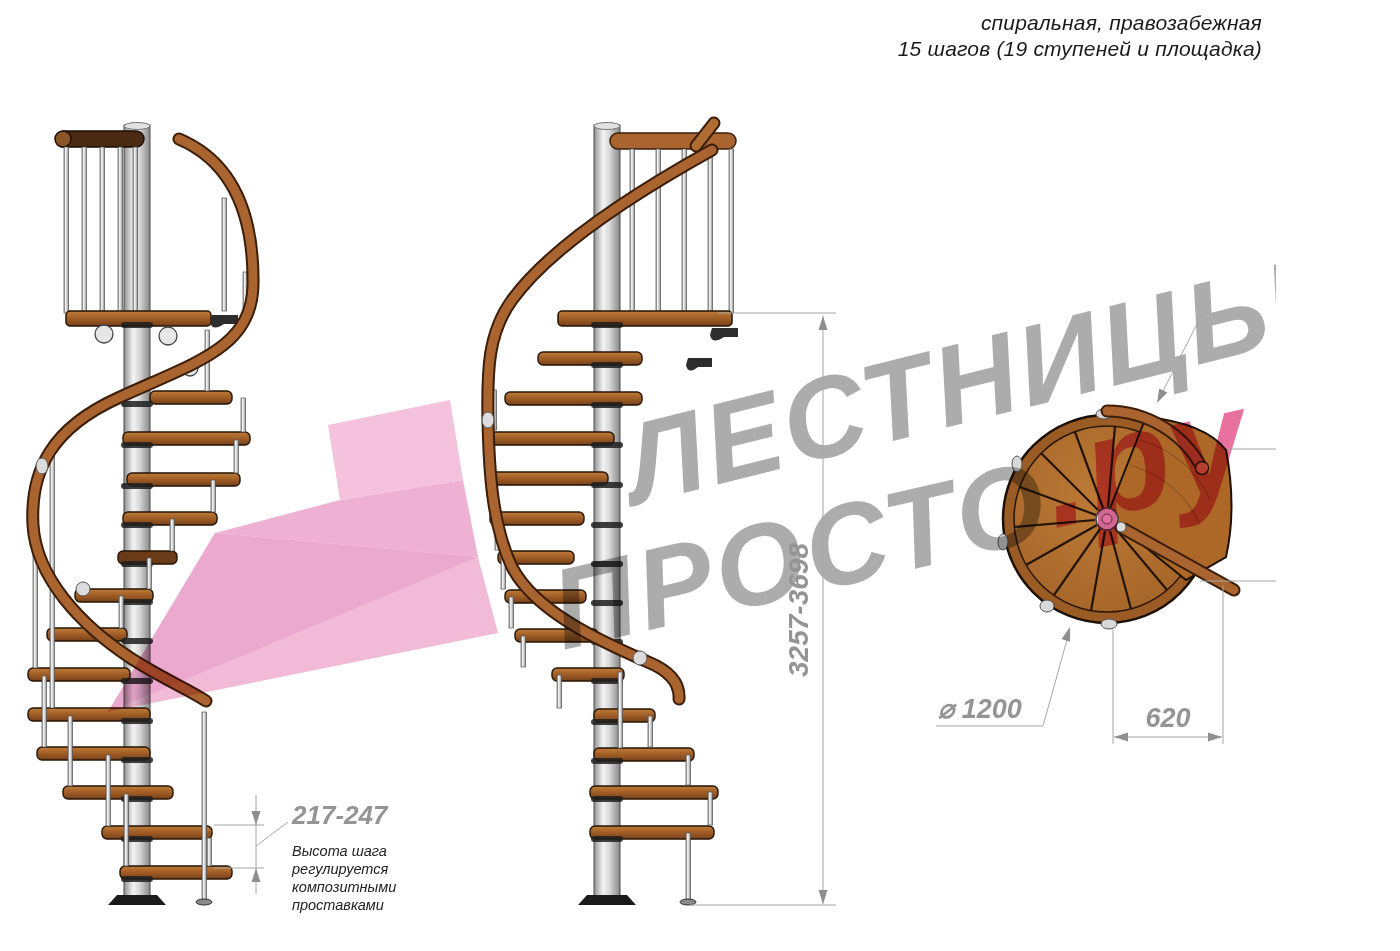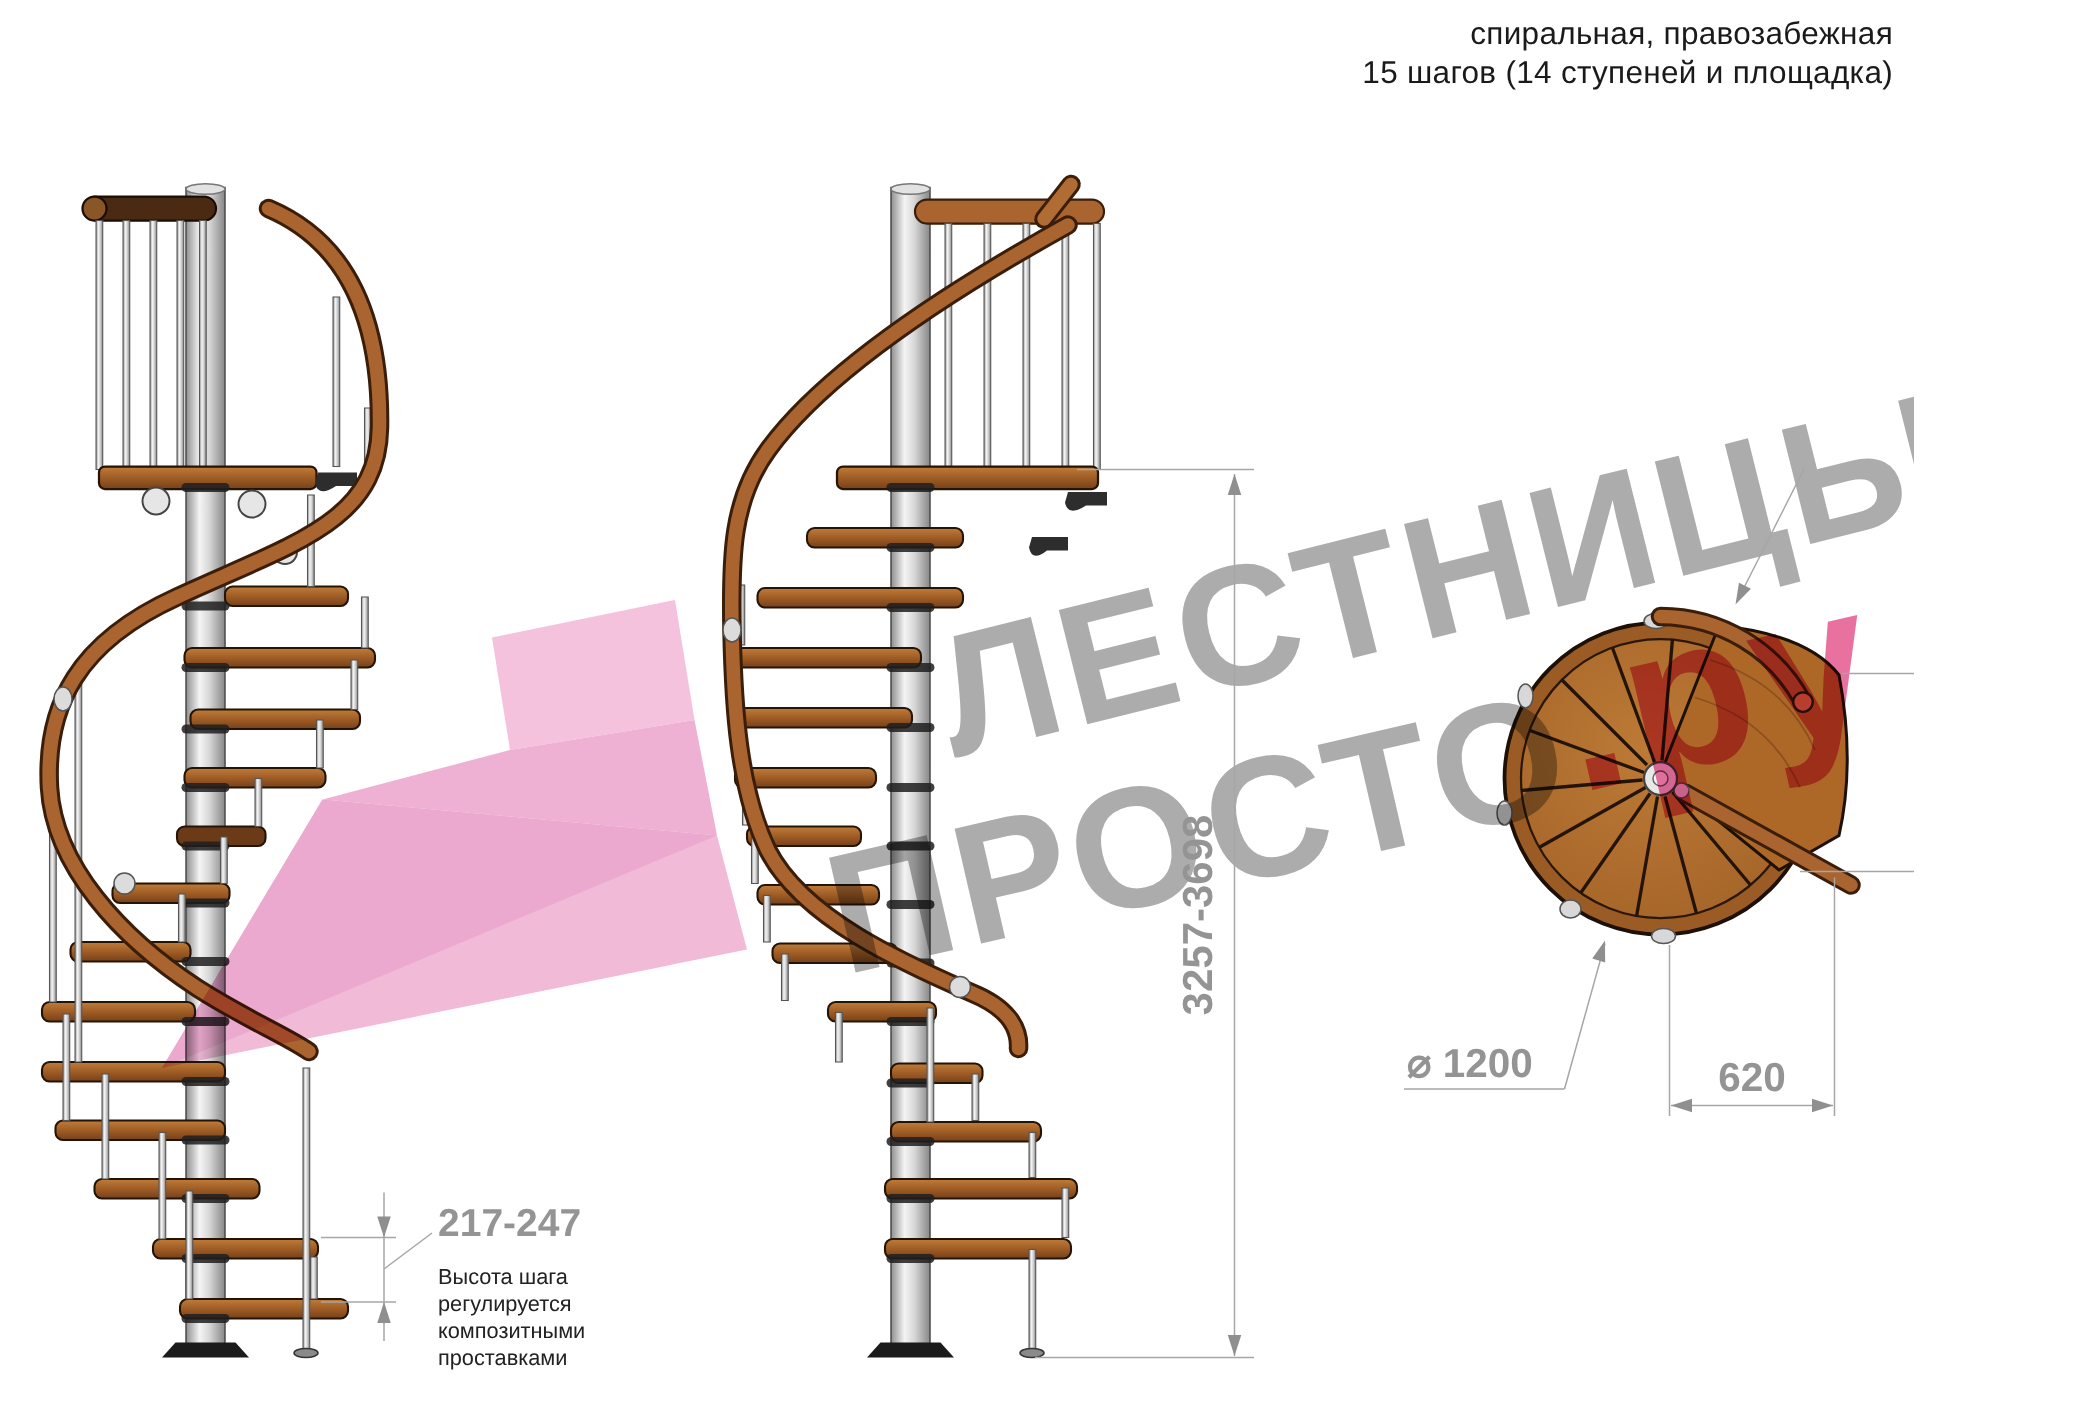--- a/index.html
+++ b/index.html
@@ -1,33 +1,33 @@
 <!DOCTYPE html>
 <html><head>
 <meta charset="utf-8">
 <style>
   html,body{margin:0;padding:0;background:#ffffff;}
   .canvas{position:relative;width:1276px;height:951px;background:#fff;overflow:hidden;
-          font-family:"Liberation Sans",sans-serif;}
+          font-family:"Liberation Sans",sans-serif;font-style:italic;}
   .scene{position:absolute;left:0;top:0;}
   .title-block{position:absolute;top:10px;right:14px;text-align:right;
                font-size:21px;line-height:26px;color:#1a1a1a;letter-spacing:0.2px;}
   text{font-family:"Liberation Sans",sans-serif;}
   .dim-label{font-weight:bold;fill:#949494;}
   .note-text{fill:#222;font-size:14.5px;}
   .wm{mix-blend-mode:multiply;}
 </style>
 </head>
 <body>
 
 <div class="canvas">
 
   <div class="title-block">
     <div>спиральная, правозабежная</div>
-    <div>15 шагов (14 ступеней и площадка)</div>
+    <div>15 шагов (19 ступеней и площадка)</div>
   </div>
 
   <svg class="scene" width="1400" height="951" viewBox="0 0 1400 951">
     <defs>
       <linearGradient id="poleG" x1="0" y1="0" x2="1" y2="0">
         <stop offset="0" stop-color="#8f8f8f"></stop>
           <stop offset="0.35" stop-color="#f4f4f4"></stop>
         <stop offset="0.6" stop-color="#d7d7d7"></stop>
           <stop offset="1" stop-color="#878787"></stop>
       </linearGradient>

